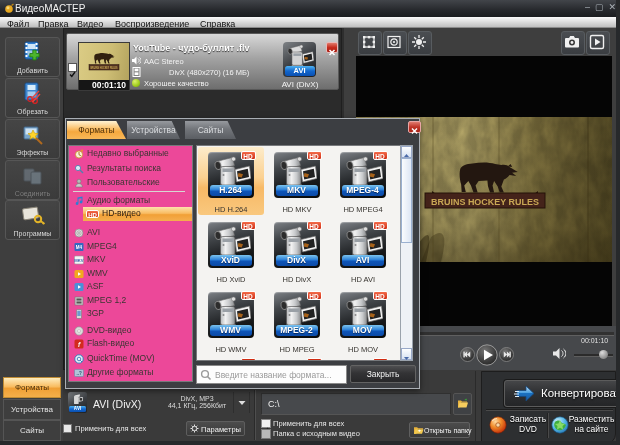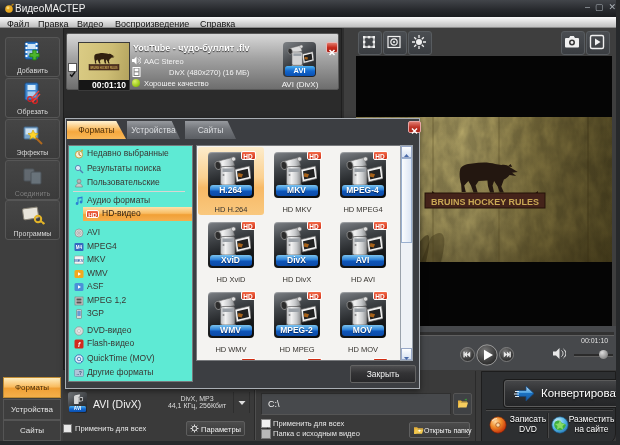--- a/index.html
+++ b/index.html
@@ -37,21 +37,21 @@
 #player{left:344px;top:326px;width:276px;height:44px;background:#46484b;}
 
 #bottombg{left:63px;top:370px;width:557px;height:75px;background:#3a3a3a;}
 #convpanel{left:481px;top:371px;width:133px;height:71px;background:#2d2f31;
  border:1px solid #1d1d1d;border-radius:0 0 10px 0;}
 
 #dialog{left:65px;top:118px;width:355px;height:271px;
  background:#3c3e42;border:1px solid #a9aeb4;box-sizing:border-box;
  box-shadow:0 2px 6px rgba(0,0,0,.5);}
 .dtab{position:absolute;top:1.5px;height:18.5px;font-size:8.5px;text-align:center;}
-#leftlist{position:absolute;left:2px;top:26px;width:125px;height:237px;background:#5eead4;
+#leftlist{position:absolute;left:2px;top:26px;width:125px;height:237px;background:#ec4899;
  border:1px solid #77797c;box-sizing:border-box;overflow:hidden;}
 #grid{position:absolute;left:130px;top:26px;width:217px;height:216px;background:#f4f3f1;
  border:1px solid #77797c;box-sizing:border-box;overflow:hidden;}
 .cell{position:absolute;width:66px;height:68px;}
 .tile{position:absolute;width:46px;height:46px;border-radius:4px;
  background:linear-gradient(165deg,#7d8186,#43474b 30%,#1a1c1e 65%,#070808);box-shadow:inset 0 1px 1px rgba(255,255,255,.3);}
 .hdbadge{position:absolute;width:15px;height:9px;background:linear-gradient(#f36b4a,#d02c12);
  border:1px solid #fff;border-radius:2px;color:#fff;font-size:6.5px;font-weight:bold;
  text-align:center;line-height:9px;box-sizing:border-box;}
 .banner{position:absolute;left:2px;bottom:2px;width:42px;height:11px;border-radius:3px;
@@ -735,14 +735,21 @@
  <div class="abs" style="left:334px;top:26px;width:13px;height:216px;background:#eef1f6;border:1px solid #9aa2ac;box-sizing:border-box;">
   <div class="abs" style="left:0;top:0;width:11px;height:12px;background:linear-gradient(#fdfeff,#d7e2f2);border:1px solid #98a8c8;box-sizing:border-box;"><svg width="9" height="10" viewBox="0 0 9 10">
           <path d="M4.5 3L7 6H2z" fill="#4a6aa8"></path>
         </svg></div>
   <div class="abs" style="left:0;bottom:0;width:11px;height:12px;background:linear-gradient(#fdfeff,#d7e2f2);border:1px solid #98a8c8;box-sizing:border-box;"><svg width="9" height="10" viewBox="0 0 9 10">
           <path d="M4.5 7L2 4h5z" fill="#4a6aa8"></path>
         </svg></div>
   <div class="abs" style="left:0;top:12px;width:11px;height:85px;background:linear-gradient(90deg,#fafcfe,#dde6f4);border:1px solid #9ab0d0;box-sizing:border-box;"></div>
  </div>
 
+ <div class="abs" style="left:130px;top:246px;width:151px;height:19px;background:#fdfdfd;border:1px solid #8a8a8a;box-sizing:border-box;">
+  <svg class="abs" style="left:3px;top:3px" width="12" height="12" viewBox="0 0 12 12">
+        <circle cx="5" cy="5" r="3.4" fill="none" stroke="#9a9a9a" stroke-width="1.4"></circle>
+        <path d="M7.5 7.5l3 3" stroke="#9a9a9a" stroke-width="1.6"></path>
+      </svg>
+  <div class="abs" style="left:18px;top:4px;font-size:8.5px;color:#9a9a9a;">Введите название формата...</div>
+ </div>
  <div class="abs" style="left:284px;top:246px;width:66px;height:17.5px;background:linear-gradient(#4e4e50,#333335 45%,#28282a);border:1px solid #636363;border-radius:2px;box-sizing:border-box;text-align:center;line-height:16px;font-size:8.5px;color:#f2f2f2;">Закрыть</div>
 </div>
 
 </body></html>

